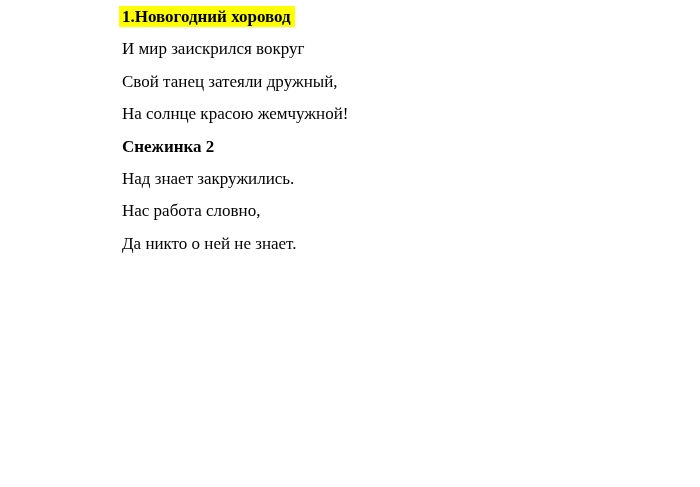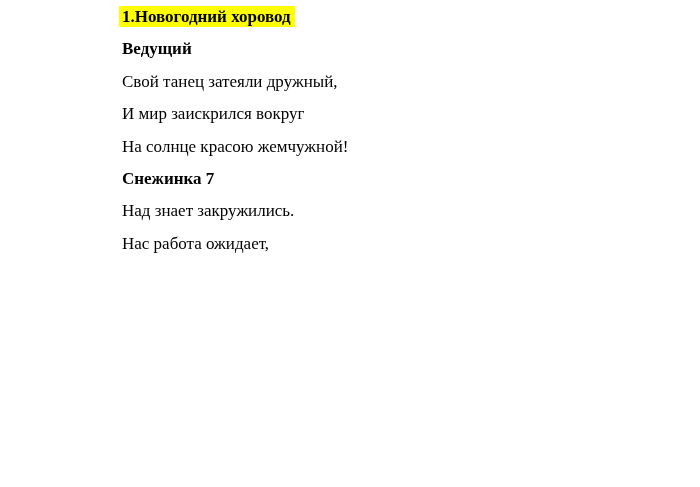--- a/index.html
+++ b/index.html
@@ -34,20 +34,20 @@
     background: #ffff00;
     padding: 1px 4px 1px 3px;
     margin-left: -3px;
   }
 </style>
 </head>
 <body>
 
 <div class="doc-page">
   <p class="line bold"><span class="hl">1.Новогодний хоровод</span></p>
-  <p class="line bold">Ведущий</p>
+  <p class="line">И мир заискрился вокруг</p>
   <p class="line">Свой танец затеяли дружный,</p>
-  <p class="line">И мир заискрился вокруг</p>
   <p class="line">На солнце красою жемчужной!</p>
-  <p class="line bold">Снежинка 7</p>
+  <p class="line bold">Снежинка 2</p>
   <p class="line">Над знает закружились.</p>
-  <p class="line">Нас работа ожидает,</p>
+  <p class="line">Нас работа словно,</p>
+  <p class="line">Да никто о ней не знает.</p>
 </div>
 
 </body></html>

